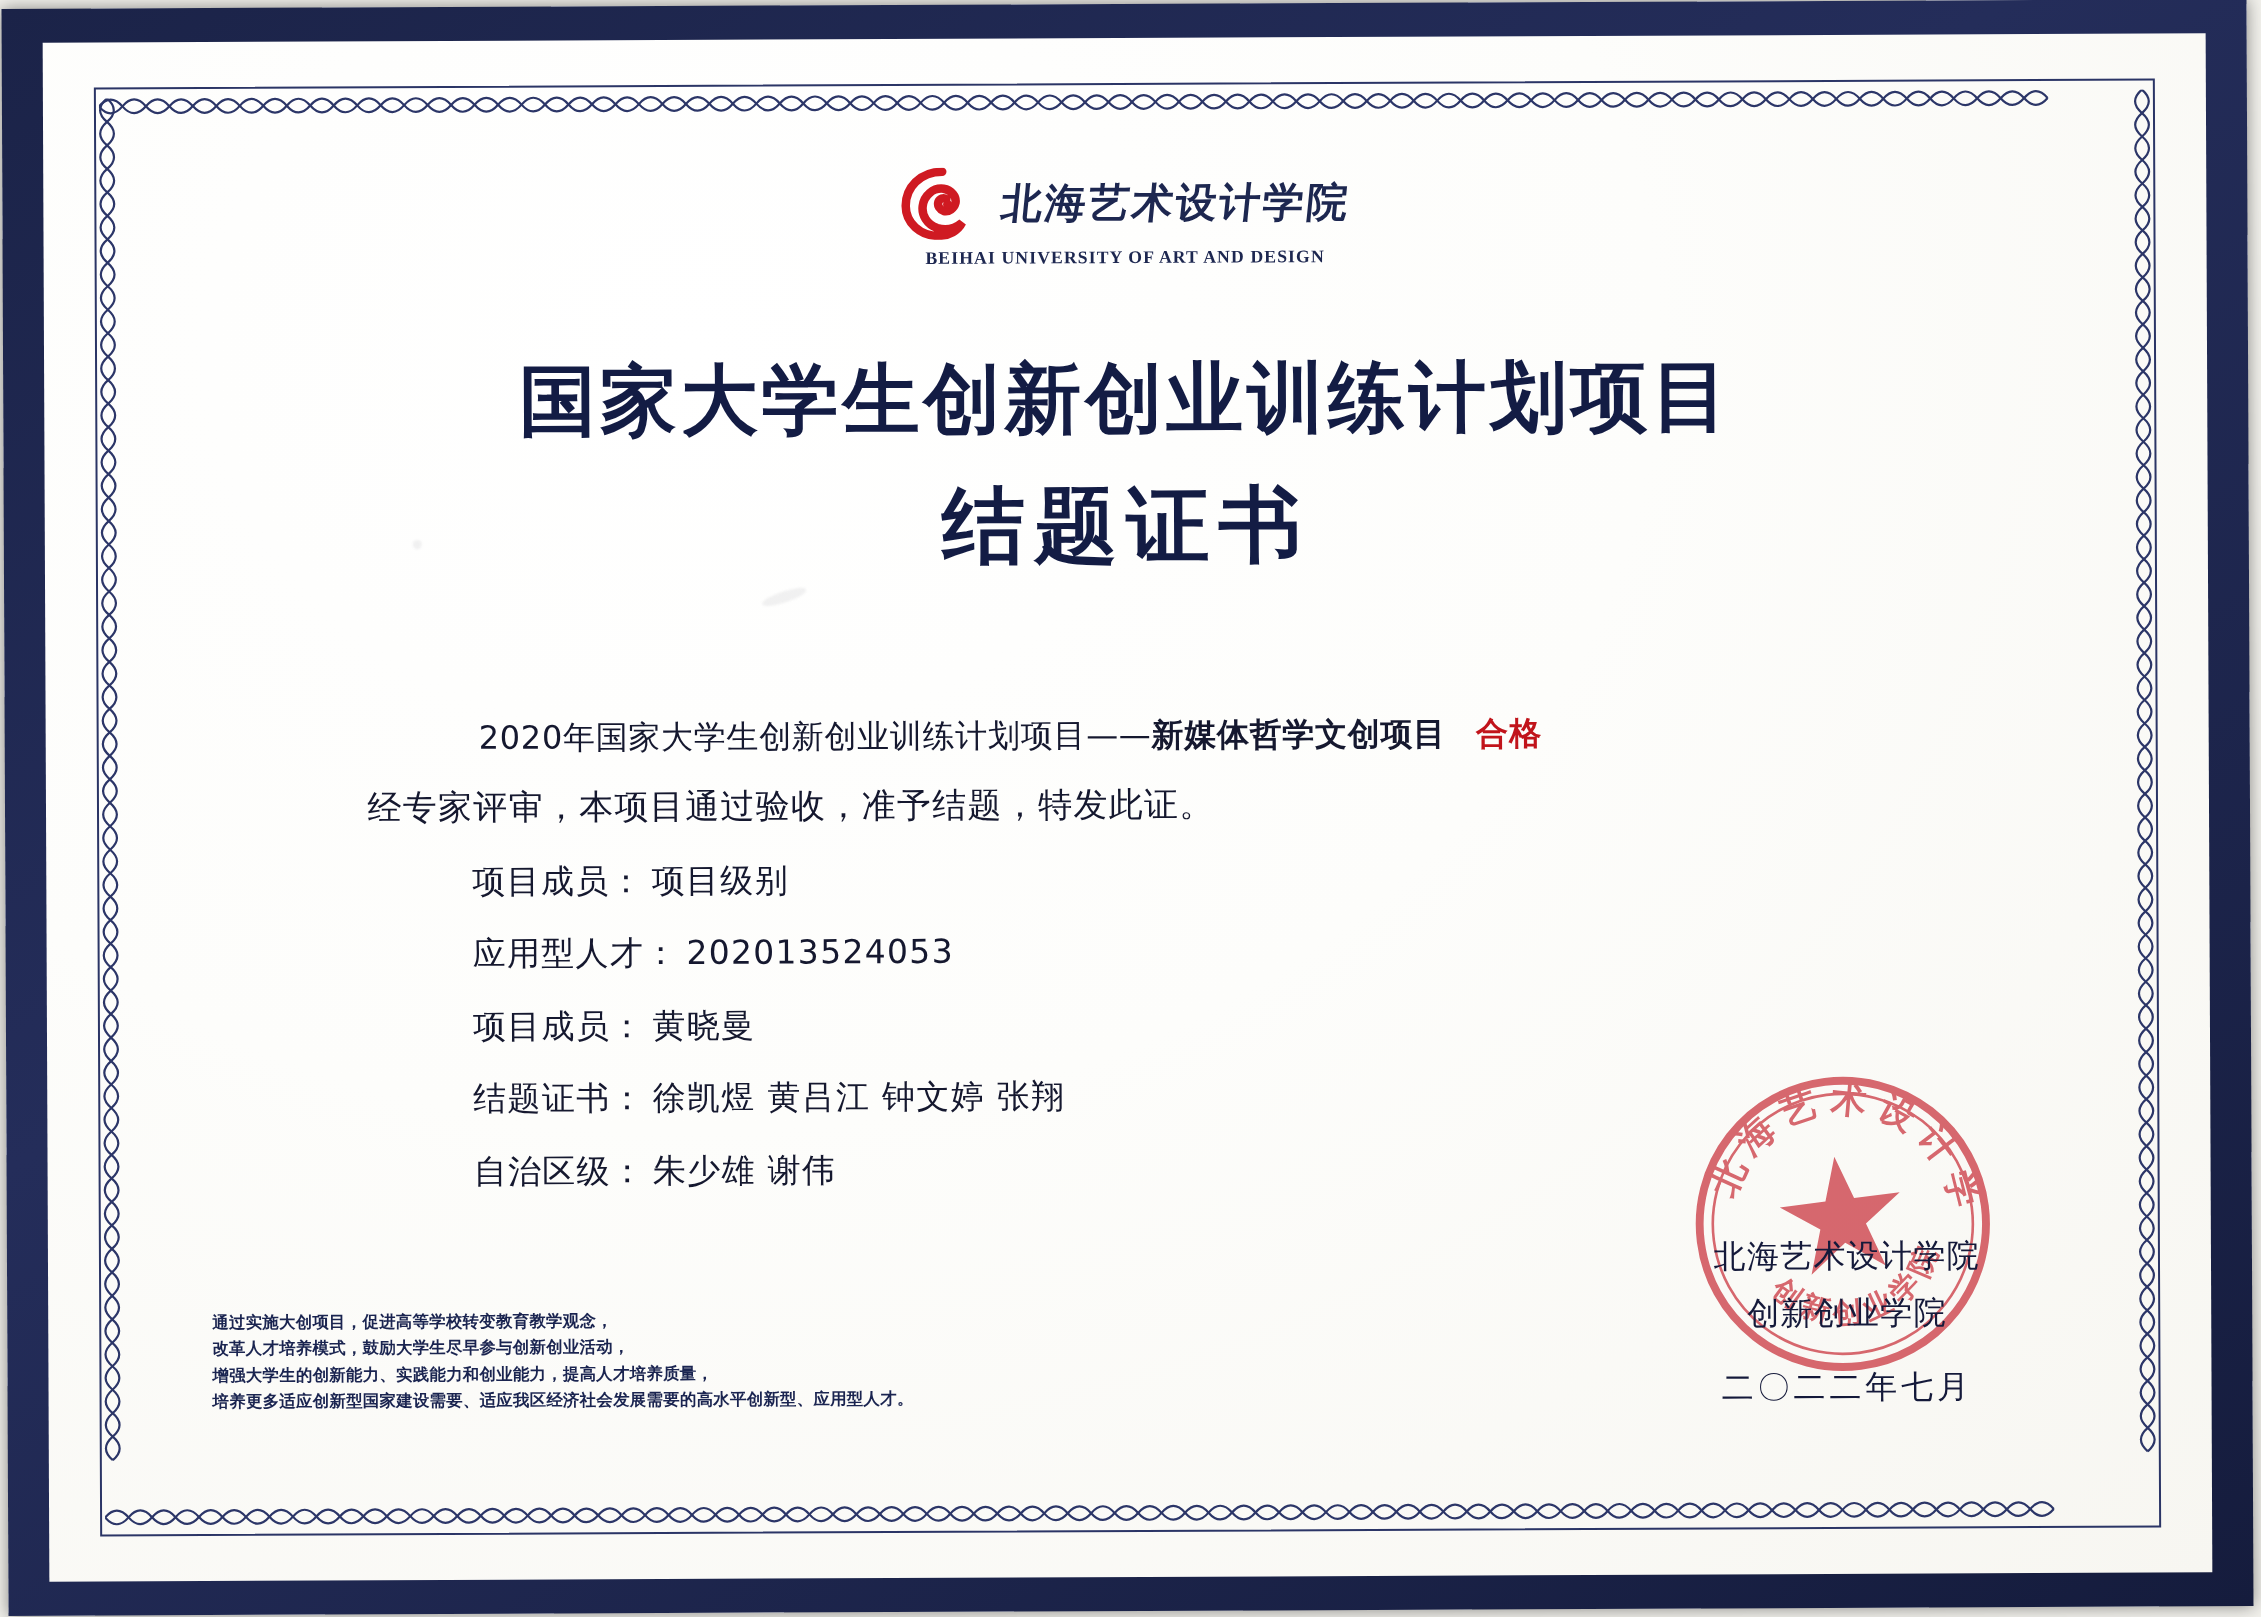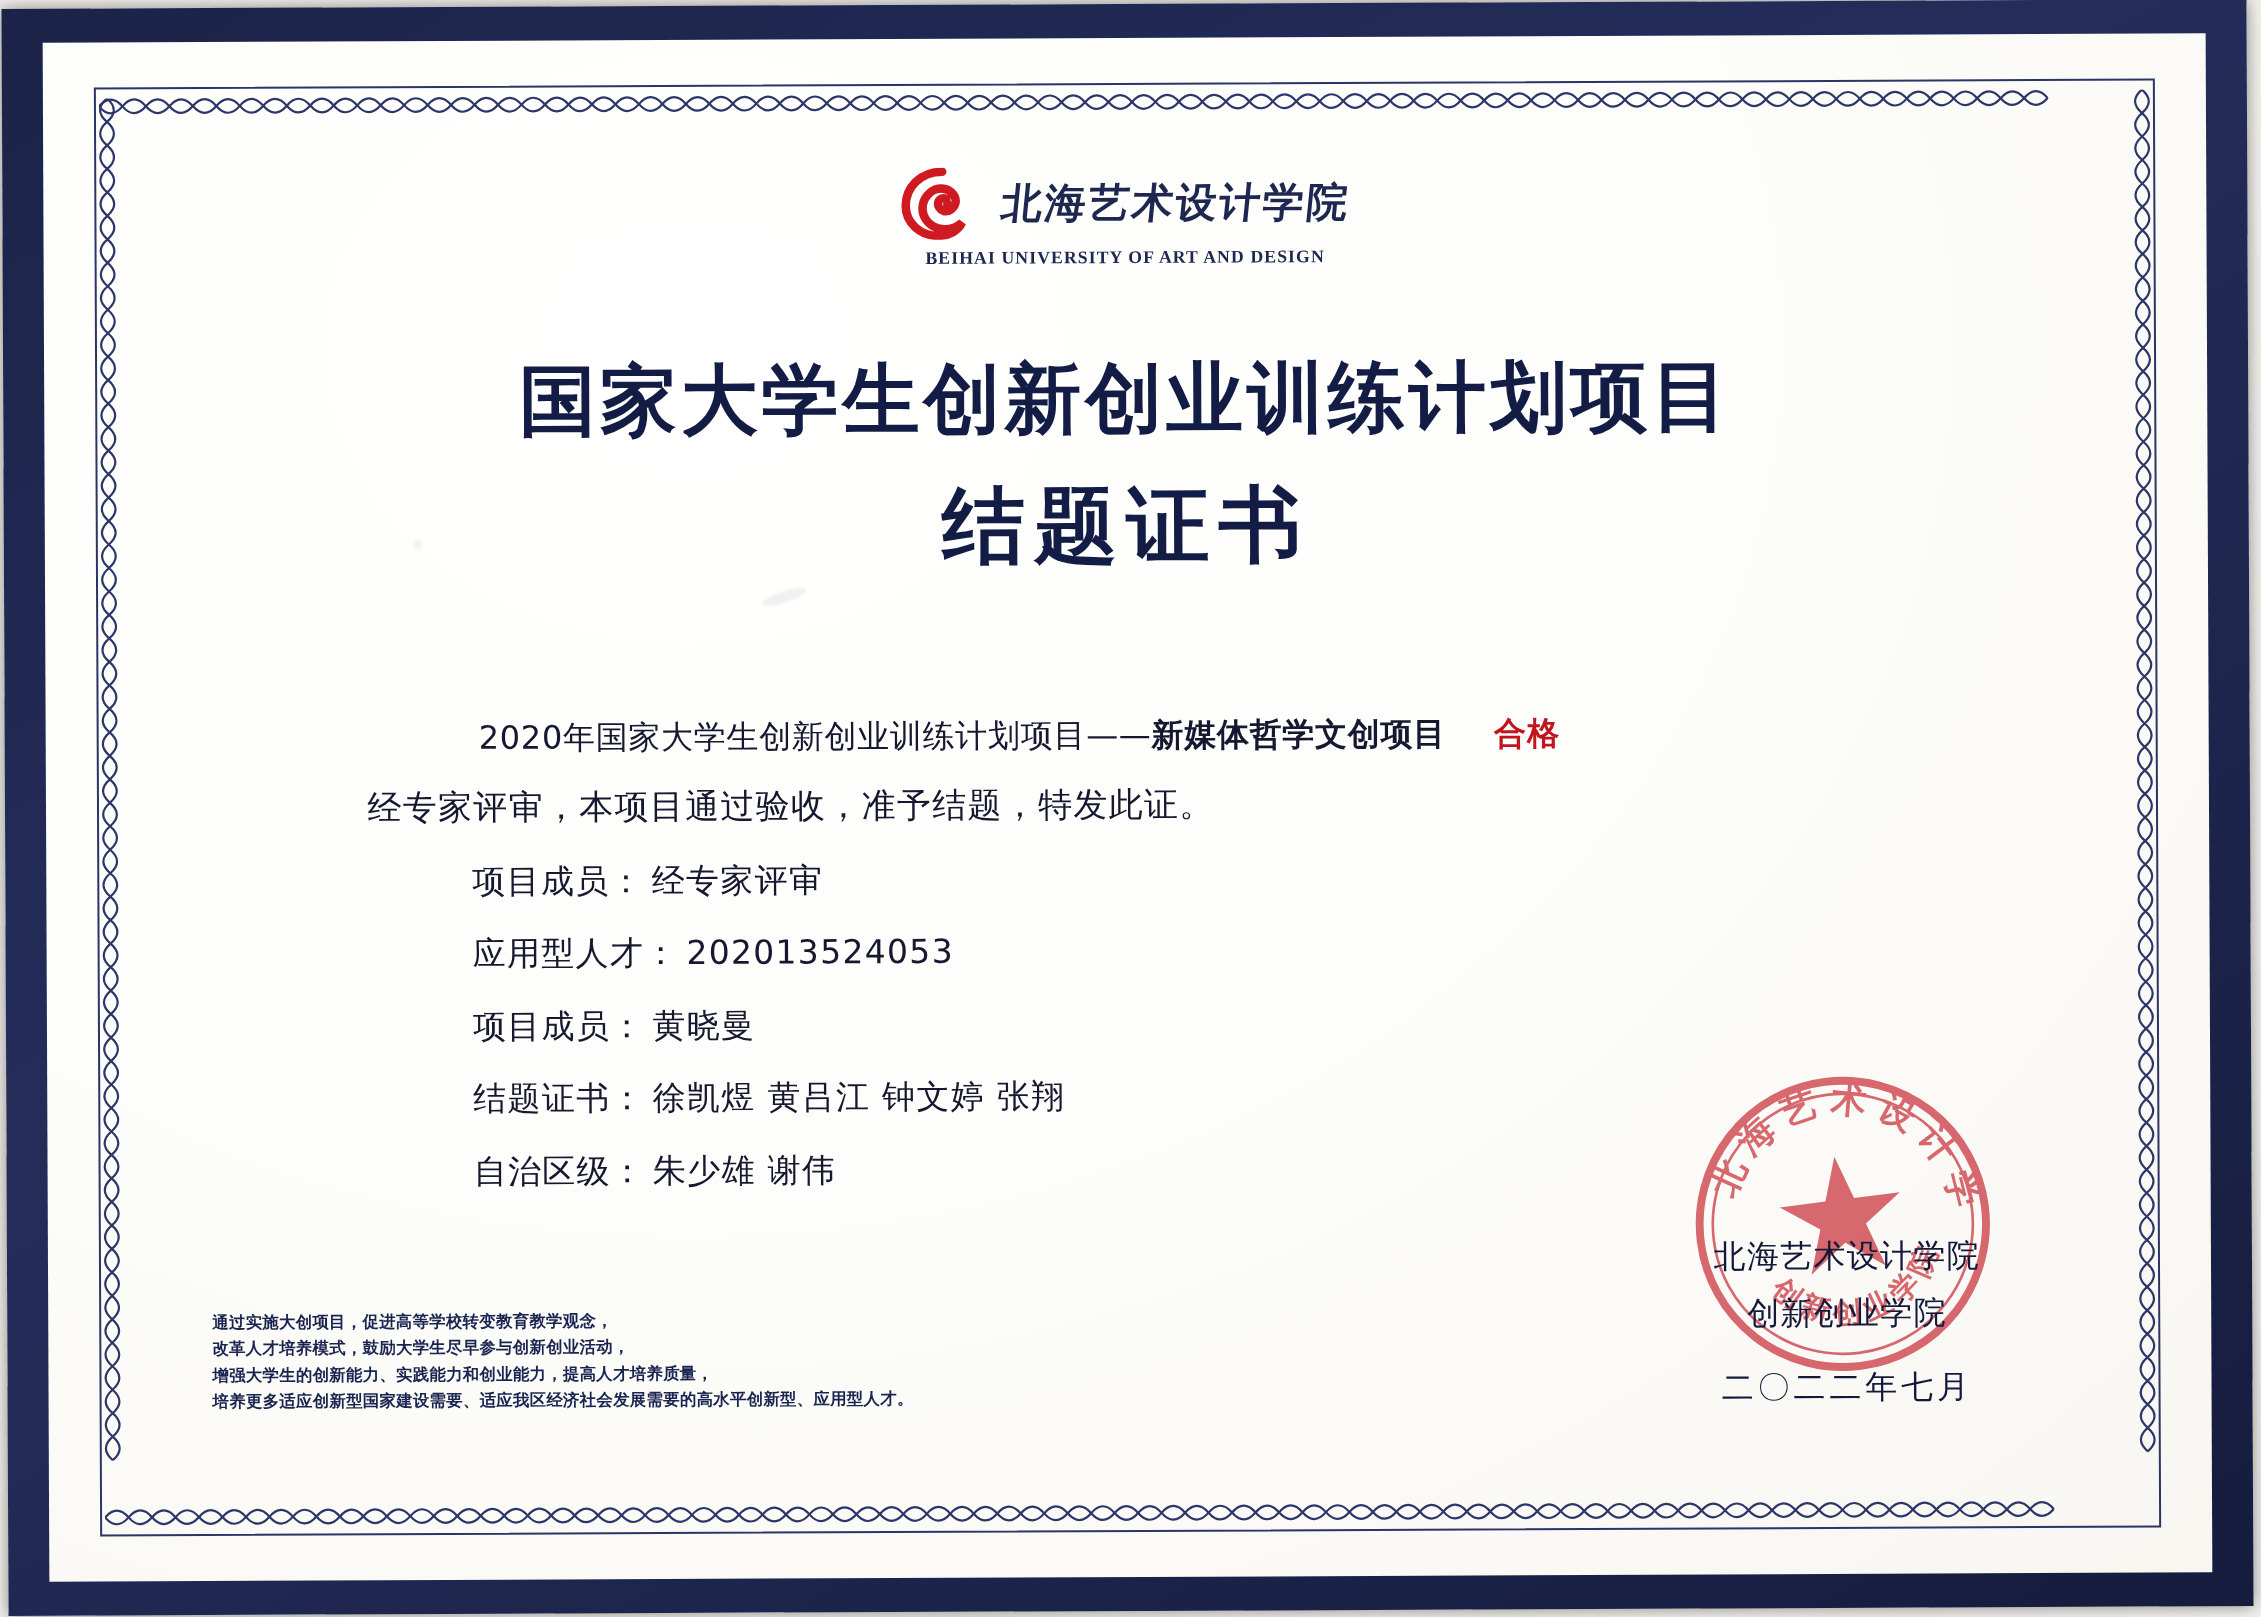--- a/index.html
+++ b/index.html
@@ -146,21 +146,21 @@
     letter-spacing: 0.7px;
     white-space: nowrap;
     margin-left: 105px;
   }
   .proj-name {
     font-weight: 700;
   }
   .grade {
     color: #c1141b;
     font-weight: 700;
-    margin-left: 48px;
+    margin-left: 30px;
     letter-spacing: 1.3px;
   }
   .line-2 {
     margin-top: 23.6px;
     margin-left: -6.6px;
     font-size: 34px;
     letter-spacing: 1.3px;
     white-space: nowrap;
   }
   .field-list {
@@ -292,21 +292,21 @@
       <div class="body">
 
         <div class="line-lead">
           <span>2020年国家大学生创新创业训练计划项目——</span><span class="proj-name">新媒体哲学文创项目</span><span class="grade">合格</span>
         </div>
 
         <div class="line-2">经专家评审，本项目通过验收，准予结题，特发此证。</div>
 
         <div class="field-list">
           <div class="field-row">
-            <span class="field-label">项目成员：</span><span class="field-value">经专家评审</span>
+            <span class="field-label">项目成员：</span><span class="field-value">项目级别</span>
           </div>
           <div class="field-row">
             <span class="field-label">应用型人才：</span><span class="field-value">202013524053</span>
           </div>
           <div class="field-row">
             <span class="field-label">项目成员：</span><span class="field-value">黄晓曼</span>
           </div>
           <div class="field-row">
             <span class="field-label">结题证书：</span><span class="field-value">徐凯煜 黄吕江 钟文婷 张翔</span>
           </div>

